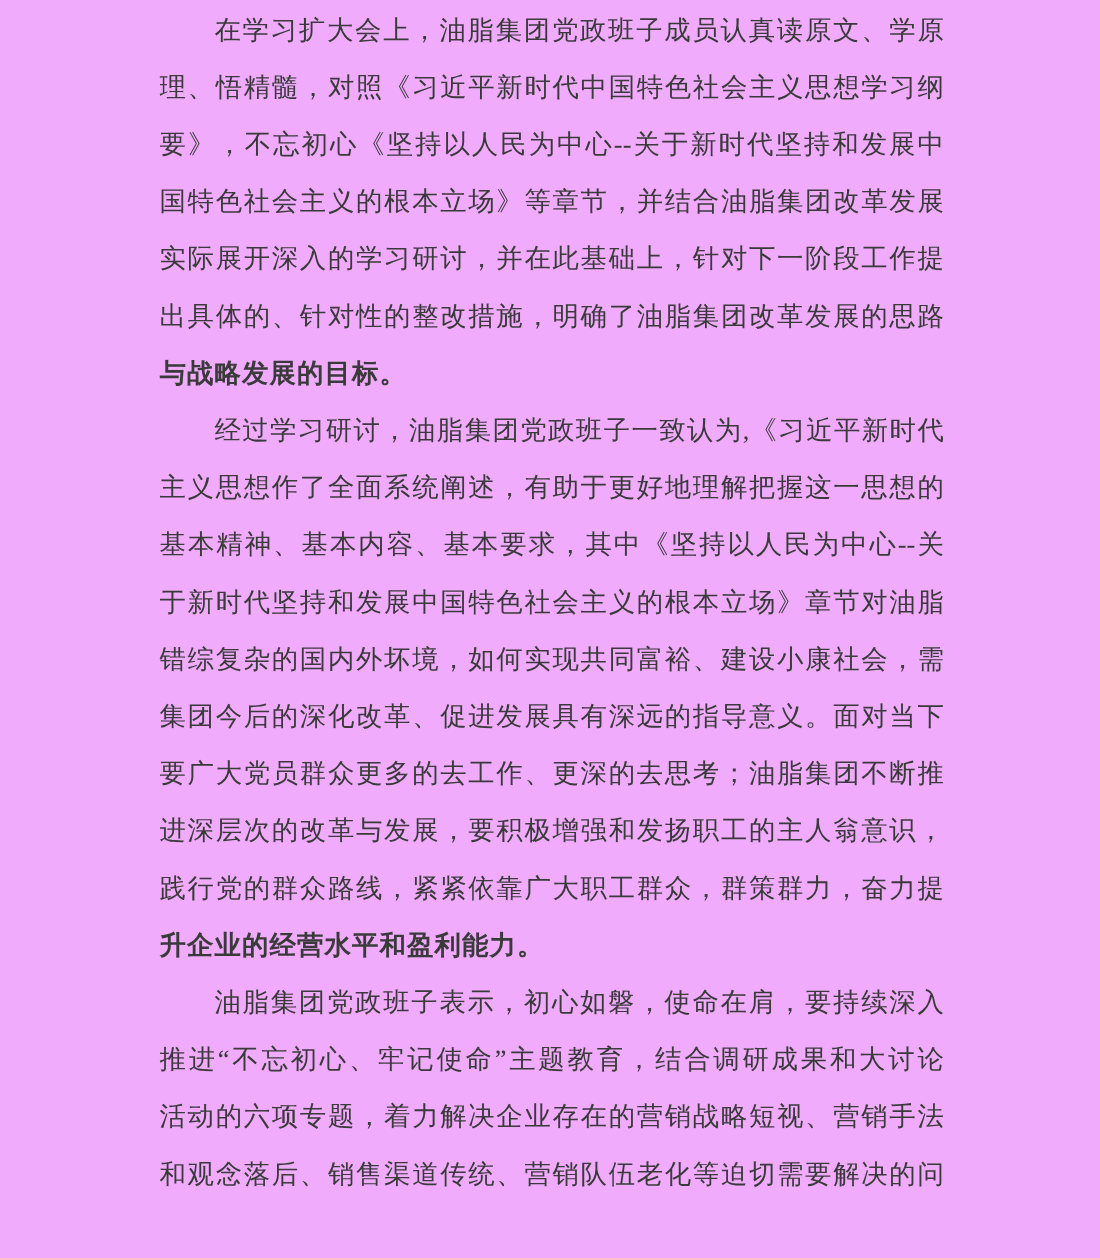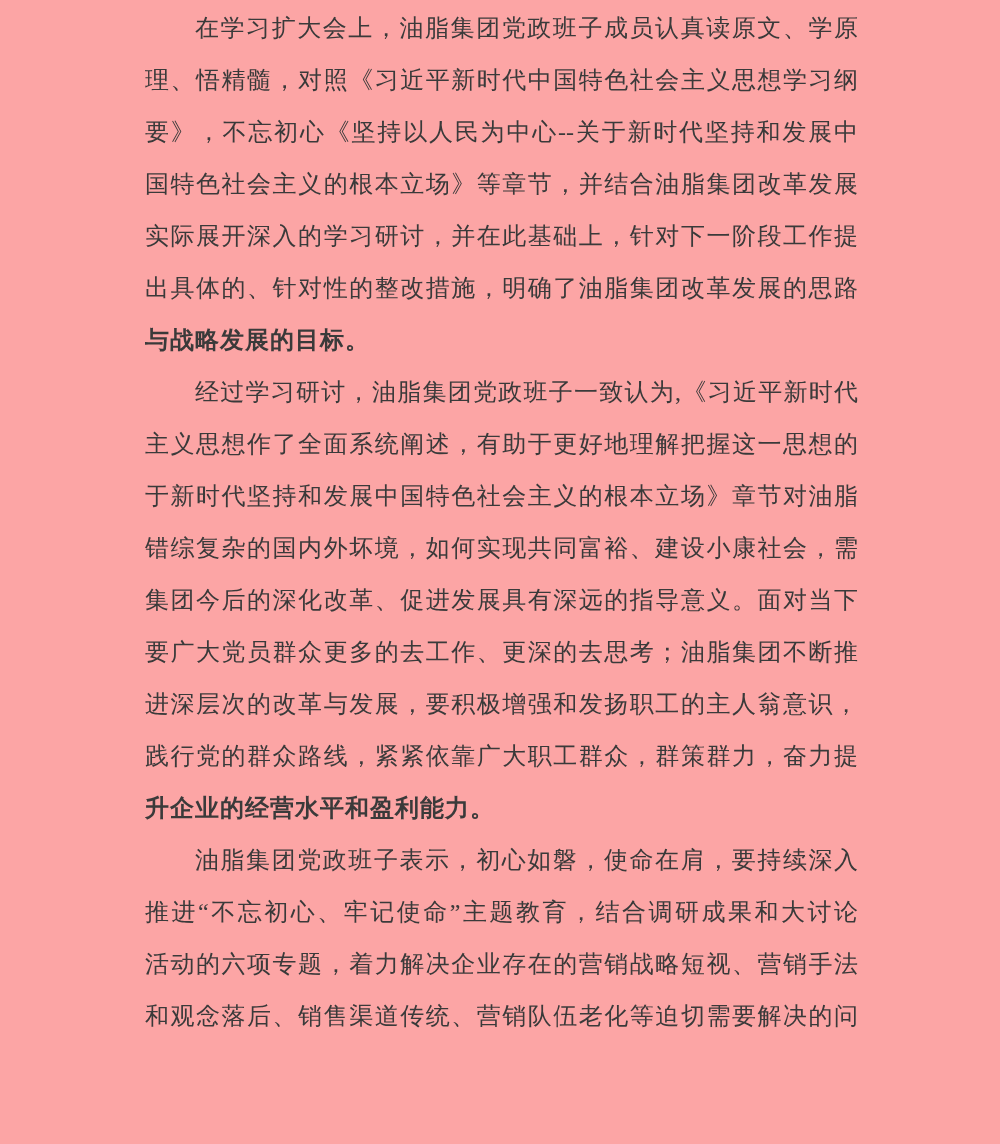--- a/index.html
+++ b/index.html
@@ -4,21 +4,21 @@
 <style>
   html, body {
     margin: 0;
     padding: 0;
     background: #ffffff;
   }
   .page {
     position: relative;
     width: 1000px;
     height: 1144px;
-    background: #fca5a5;
+    background: #f0abfc;
     overflow: hidden;
     font-family: "Liberation Serif", "DejaVu Serif", serif;
     color: #3a3a3a;
   }
   .text-block {
     position: absolute;
     left: 145px;
     top: 2px;
     width: 713px;
   }
@@ -60,20 +60,21 @@
       <div class="line">要》，不忘初心《坚持以人民为中心--关于新时代坚持和发展中</div>
       <div class="line">国特色社会主义的根本立场》等章节，并结合油脂集团改革发展</div>
       <div class="line">实际展开深入的学习研讨，并在此基础上，针对下一阶段工作提</div>
       <div class="line">出具体的、针对性的整改措施，明确了油脂集团改革发展的思路</div>
       <div class="line p-end">与战略发展的目标。</div>
     </div>
 
     <div class="para">
       <div class="line p-start">经过学习研讨，油脂集团党政班子一致认为,《习近平新时代</div>
       <div class="line">主义思想作了全面系统阐述，有助于更好地理解把握这一思想的</div>
+      <div class="line">基本精神、基本内容、基本要求，其中《坚持以人民为中心--关</div>
       <div class="line">于新时代坚持和发展中国特色社会主义的根本立场》章节对油脂</div>
       <div class="line">错综复杂的国内外坏境，如何实现共同富裕、建设小康社会，需</div>
       <div class="line">集团今后的深化改革、促进发展具有深远的指导意义。面对当下</div>
       <div class="line">要广大党员群众更多的去工作、更深的去思考；油脂集团不断推</div>
       <div class="line">进深层次的改革与发展，要积极增强和发扬职工的主人翁意识，</div>
       <div class="line">践行党的群众路线，紧紧依靠广大职工群众，群策群力，奋力提</div>
       <div class="line p-end">升企业的经营水平和盈利能力。</div>
     </div>
 
     <div class="para">

